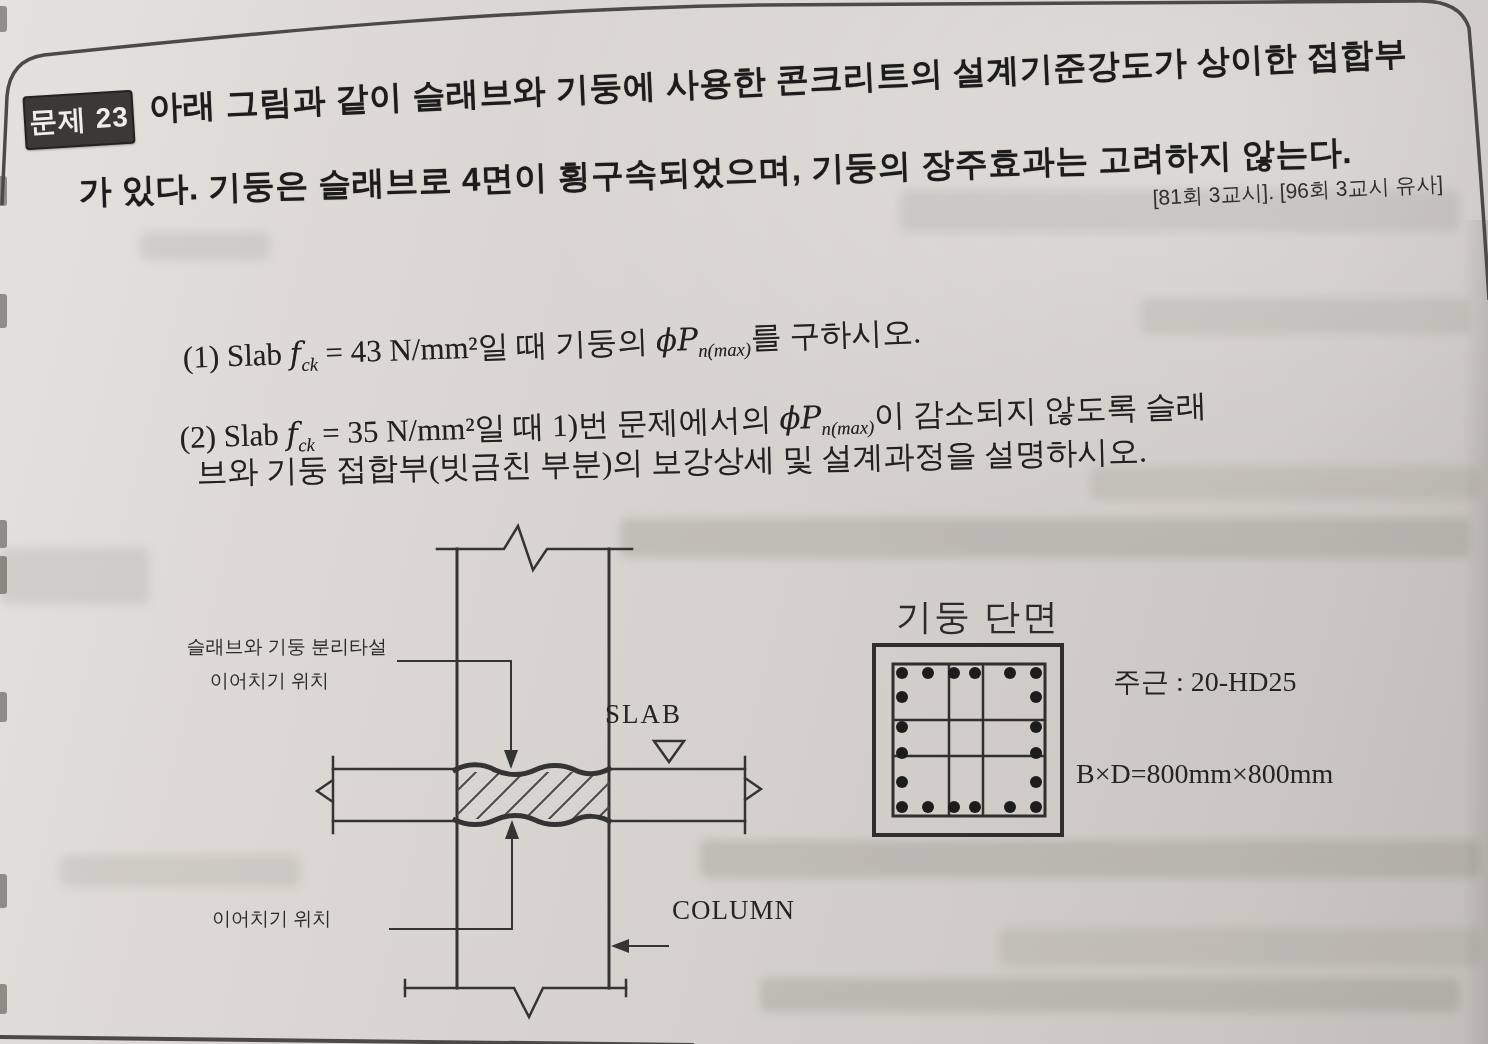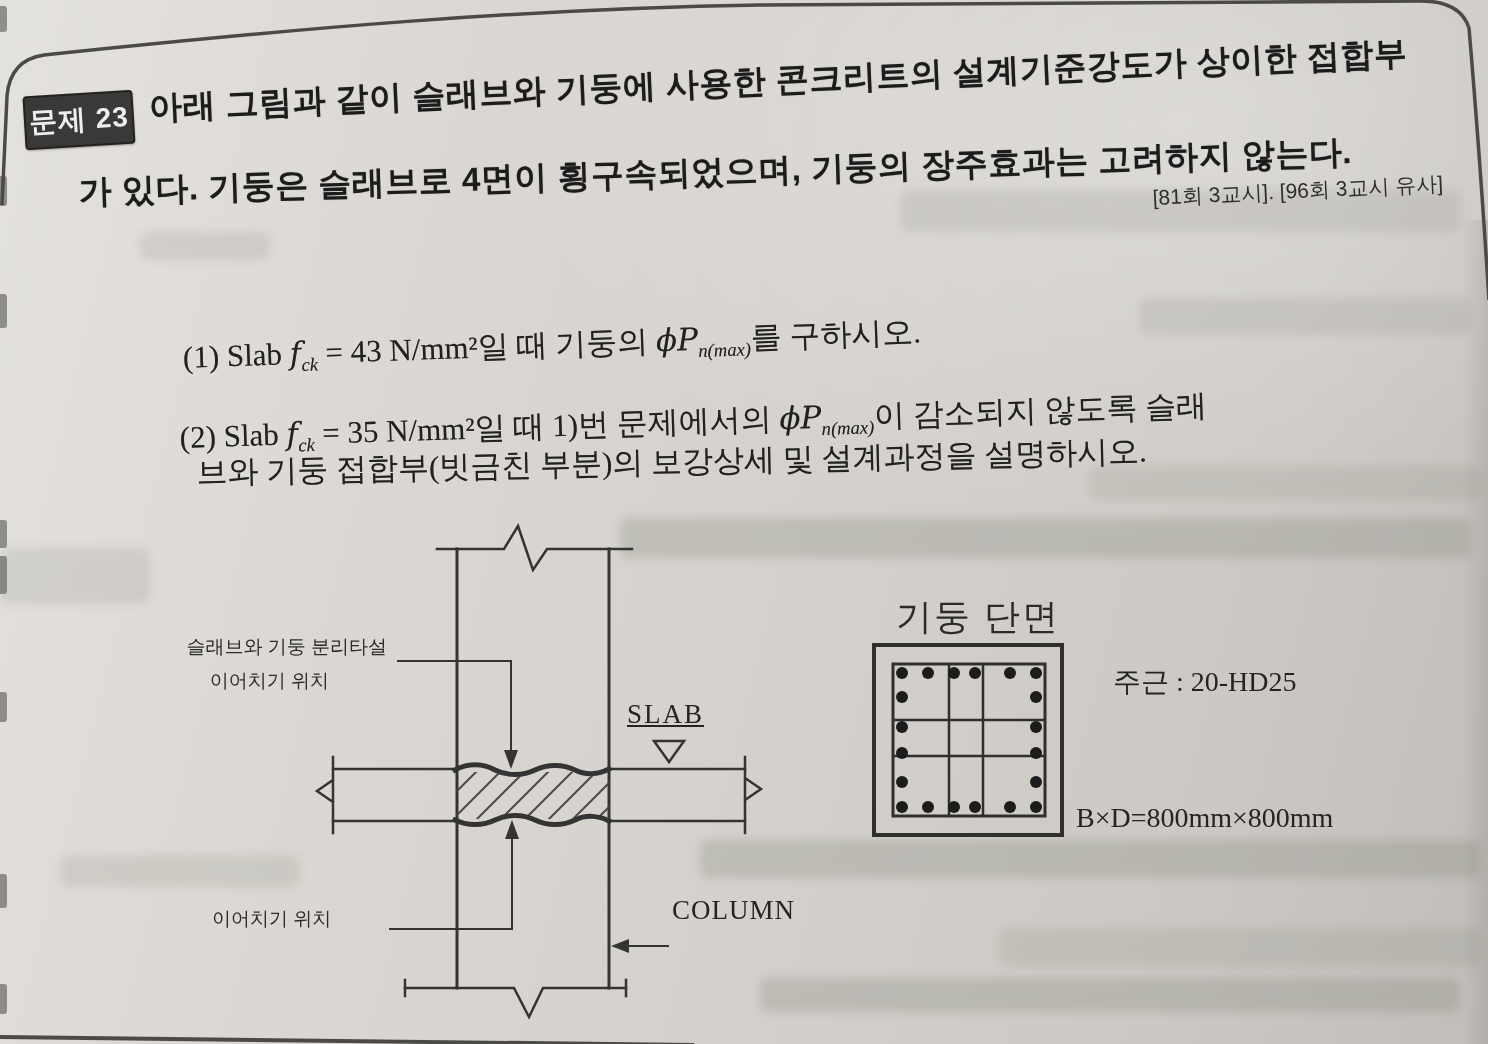--- a/index.html
+++ b/index.html
@@ -153,22 +153,22 @@
   </div>
   <div class="t qline" style="left:196px;top:452px;transform:rotate(-1.3deg);transform-origin:left top;">브와 기둥 접합부(빗금친 부분)의 보강상세 및 설계과정을 설명하시오.</div>
 
   <div class="figlabel" style="position:absolute;left:95px;top:630px;width:292px;text-align:right;">
     <div>슬래브와 기둥 분리타설</div>
     <div style="padding-right:58px;">이어치기 위치</div>
   </div>
 
   <div class="t figlabel" style="left:212px;top:902px;">이어치기 위치</div>
 
-  <div class="t seriflabel" style="left:627px;top:699px;letter-spacing:2px;text-decoration:underline;">SLAB</div>
+  <div class="t seriflabel" style="left:605px;top:699px;letter-spacing:2px;">SLAB</div>
 
   <div class="t seriflabel" style="left:672px;top:895px;letter-spacing:1px;">COLUMN</div>
 
   <div class="t" style="left:896px;top:593px;font-size:36px;letter-spacing:2px;color:#2b2b2b;">기둥 단면</div>
 
   <div class="t spec" style="left:1076px;top:663px;margin-left:37px;">주근 : 20-HD25</div>
-  <div class="t spec" style="left:1076px;top:758px;margin-top:44px;">B×D=800mm×800mm</div>
+  <div class="t spec" style="left:1076px;top:758px;">B×D=800mm×800mm</div>
 
 </div>
 
 </body></html>

